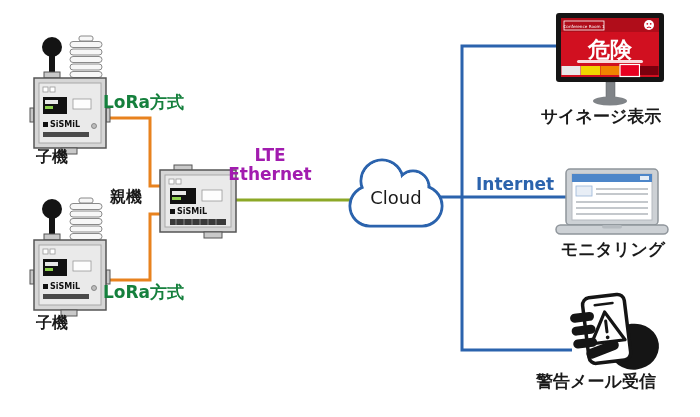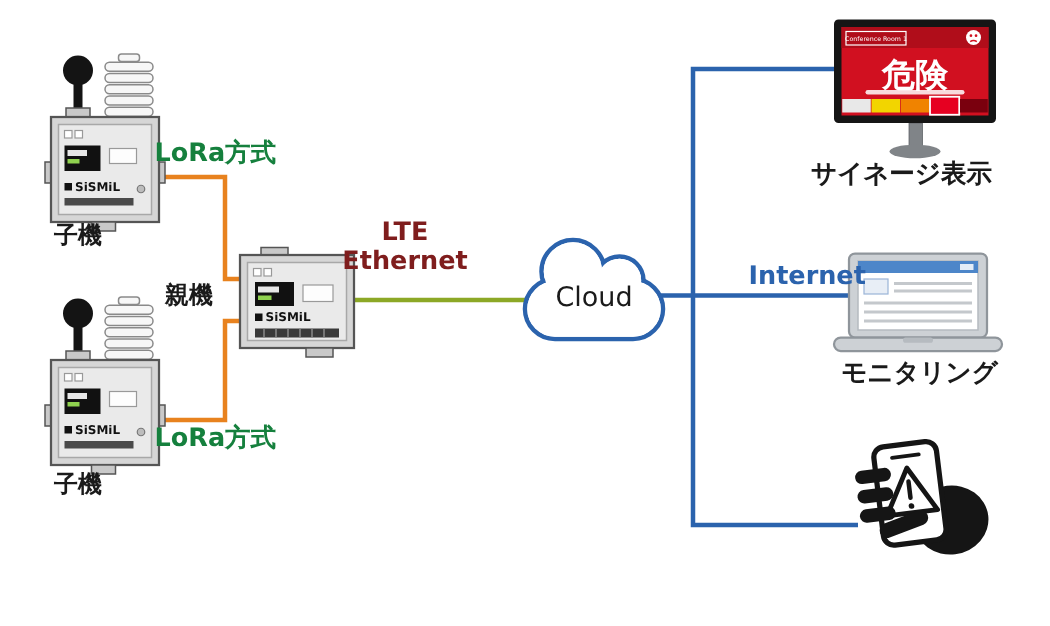--- a/index.html
+++ b/index.html
@@ -5,21 +5,21 @@
   html,body{margin:0;padding:0;background:#fff;}
   .canvas{
     position:relative;width:700px;height:417px;background:#ffffff;
     font-family:"DejaVu Sans",sans-serif;overflow:hidden;
   }
   .canvas svg{position:absolute;left:0;top:0;}
   .lbl{position:absolute;color:#1a1a1a;font-weight:bold;font-size:16px;line-height:1.1;white-space:nowrap;}
   .lbl.center{text-align:center;}
   .lbl.right{text-align:center;}
   .lbl.orange{color:#15803d;font-size:17px;}
-  .lbl.green{color:#7f1d1d;font-size:17px;}
+  .lbl.green{color:#a21caf;font-size:17px;}
   .lbl.blue{color:#2b63ad;font-size:17px;}
   svg text{font-family:"DejaVu Sans",sans-serif;}
 </style>
 </head>
 <body>
 
 <div class="canvas">
 
 <svg width="700" height="417" viewBox="0 0 700 417">
 
@@ -187,18 +187,19 @@
 <div class="lbl right" style="left:98px;top:188px;width:56px;">親機</div>
 
 <div class="lbl orange" style="left:103px;top:93px;">LoRa方式</div>
 <div class="lbl orange" style="left:103px;top:283px;">LoRa方式</div>
 
 <div class="lbl green center" style="left:228px;top:146px;width:84px;">
   <span style="display:block;">LTE</span>
   <span style="display:block;">Ethernet</span>
 </div>
 
-<div class="lbl blue" style="left:499px;top:175px;">Internet</div>
+<div class="lbl blue" style="left:476px;top:175px;">Internet</div>
 
 <div class="lbl center" style="left:538px;top:107px;width:126px;font-size:17px;">サイネージ表示</div>
 <div class="lbl center" style="left:556px;top:240px;width:114px;font-size:17px;">モニタリング</div>
+<div class="lbl center" style="left:524px;top:372px;width:144px;font-size:17px;">警告メール受信</div>
 
 </div>
 
 </body></html>

